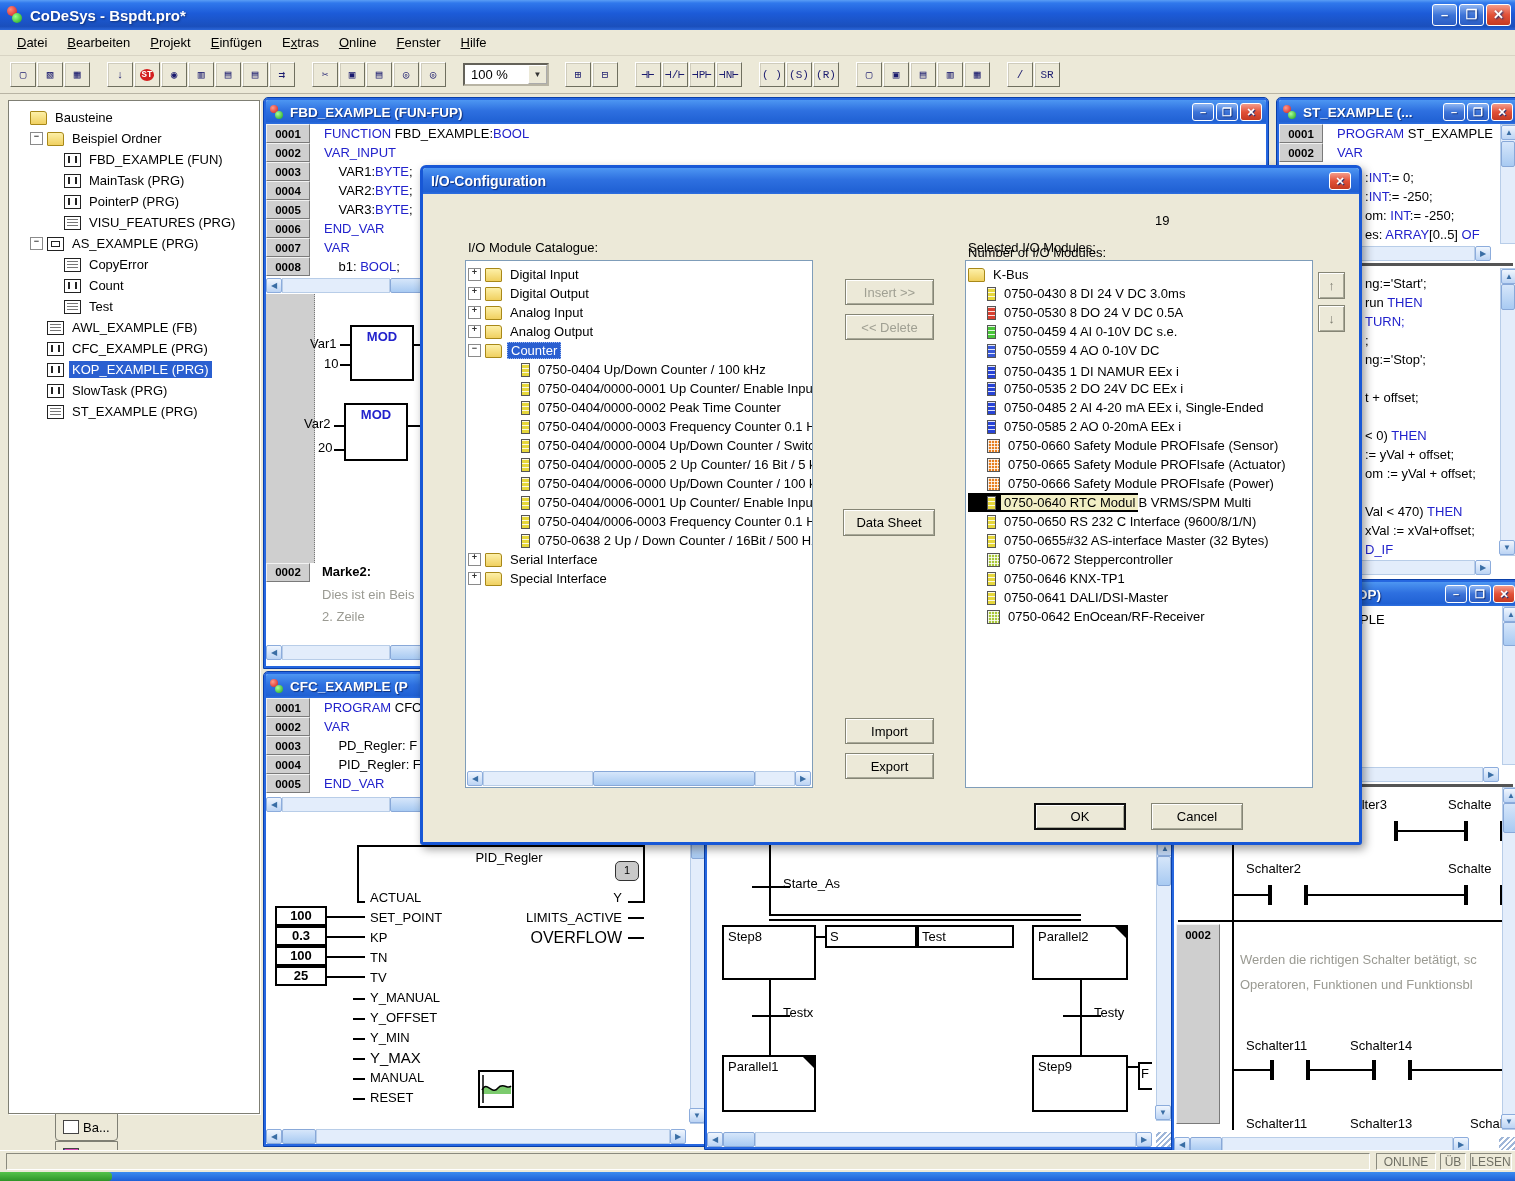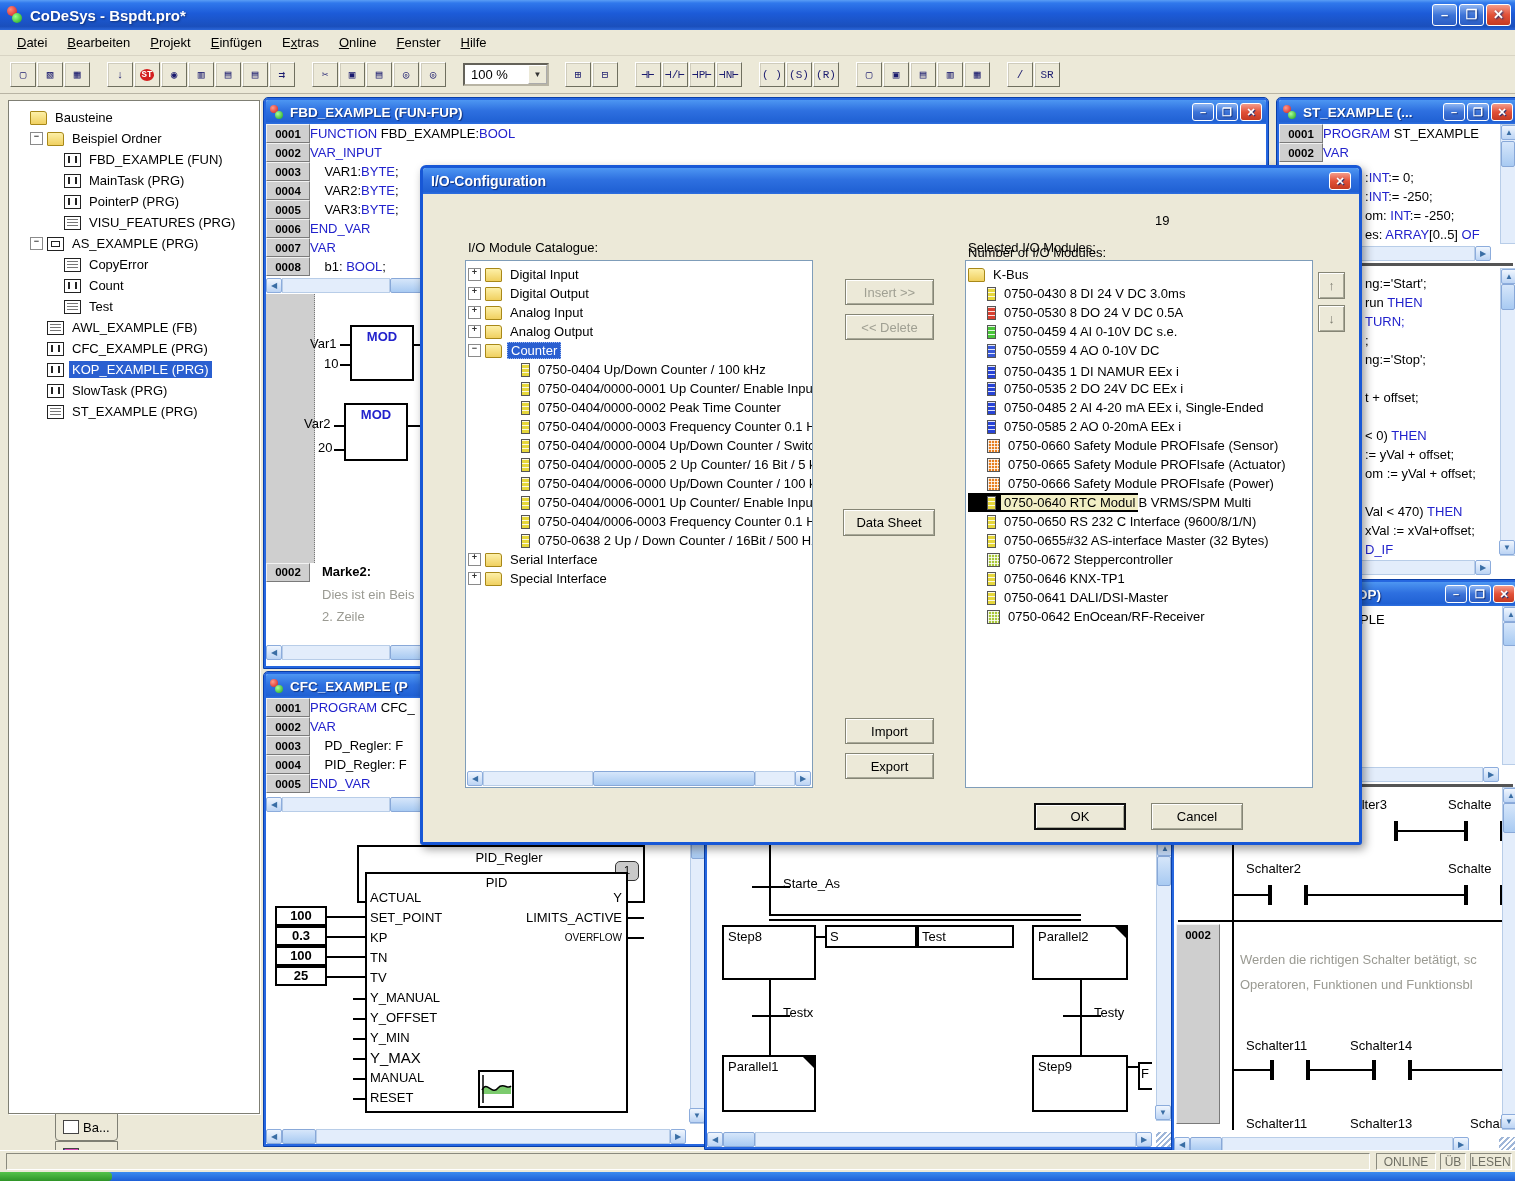--- a/index.html
+++ b/index.html
@@ -63,21 +63,21 @@
     border-radius:2px 2px 0 0;text-shadow:1px 1px 1px #10307A;}
   .wlogo{width:15px;height:15px;position:relative;margin-right:5px;flex:none;}
   .wlogo .r{position:absolute;width:8px;height:8px;border-radius:50%;background:radial-gradient(circle at 35% 35%,#ff9a8a,#d01818);left:0;top:0;}
   .wlogo .g{position:absolute;width:8px;height:8px;border-radius:50%;background:radial-gradient(circle at 35% 35%,#aaff9a,#18a018);left:5px;top:6px;}
   .wbtns{margin-left:auto;display:flex;gap:2px;}
   .wbtn{width:22px;height:18px;border:1px solid #fff;border-radius:3px;color:#fff;font-size:11px;line-height:16px;
     text-align:center;background:linear-gradient(180deg,#8FB6F2,#3D74D8 50%,#2B5DC4);box-sizing:border-box;font-weight:bold;}
   .wbtn.close{background:linear-gradient(180deg,#F49C8A,#E25138 50%,#C53A22);}
   .wbody{position:absolute;left:0;right:0;bottom:0;top:24px;background:#fff;overflow:hidden;}
   
-  .code-row{display:flex;height:19px;line-height:19px;}
+  .code-row{display:flex;height:19px;line-height:19px;gap:14px;}
   .gut{width:44px;flex:none;background:#CFCFCF;text-align:center;font-weight:bold;font-size:11.5px;
     border:1px solid;border-color:#F2F2F2 #7A7A7A #7A7A7A #F2F2F2;box-sizing:border-box;}
   .code-text{white-space:pre;}
   .kw{color:#2222CC;}
   .fragcol .code-row{height:19px;}
   
   .sarr{width:16px;height:15px;flex:none;background:linear-gradient(#F0F6FE,#BCD4F4);border:1px solid #8CACDC;
     color:#3A6EA5;font-size:8px;line-height:13px;text-align:center;box-sizing:border-box;border-radius:2px;}
   .strack{background:#E3EDFB;border:1px solid #B8CDE8;box-sizing:border-box;}
   .sthumb{background:linear-gradient(180deg,#D6E6FA,#A8CAF2);border:1px solid #88A8D8;border-radius:2px;box-sizing:border-box;}
@@ -606,42 +606,39 @@
       <div class="abs" style="left:0;top:115px;right:0;bottom:0;">
         <span class="pin" style="left:178px;top:37px;width:130px;text-align:center;">PID_Regler</span>
         <div class="abs" style="left:349px;top:48px;width:22px;height:18px;border:1px solid #333;border-radius:5px;background:#C9C9C9;text-align:center;font-size:11px;line-height:16px;">1</div>
 
         <div class="hl" style="left:91px;top:32px;width:288px;"></div>
         <div class="vl" style="left:91px;top:32px;height:57px;"></div>
         <div class="vl" style="left:377px;top:32px;height:57px;"></div>
         <div class="hl" style="left:91px;top:88px;width:8px;"></div>
         <div class="hl" style="left:362px;top:88px;width:17px;"></div>
 
-        <div class="abs" style="left:99px;top:59px;width:263px;height:241px;border:2px solid #000;background:#fff;box-sizing:border-box;">
-          <div style="text-align:center;font-size:13px;margin-top:1px;">PID</div>
-        </div>
         <div class="abs" style="left:104px;top:75px;">
 
         <div style="height:20px;line-height:20px;font-size:13px;white-space:nowrap;"><span>ACTUAL</span></div>
             <div style="height:20px;line-height:20px;font-size:13px;white-space:nowrap;"><span>SET_POINT</span></div>
             <div style="height:20px;line-height:20px;font-size:13px;white-space:nowrap;"><span>KP</span></div>
             <div style="height:20px;line-height:20px;font-size:13px;white-space:nowrap;"><span>TN</span></div>
             <div style="height:20px;line-height:20px;font-size:13px;white-space:nowrap;"><span>TV</span></div>
             <div style="height:20px;line-height:20px;font-size:13px;white-space:nowrap;"><span>Y_MANUAL</span></div>
             <div style="height:20px;line-height:20px;font-size:13px;white-space:nowrap;"><span>Y_OFFSET</span></div>
             <div style="height:20px;line-height:20px;font-size:13px;white-space:nowrap;"><span>Y_MIN</span></div>
             <div style="height:20px;line-height:20px;font-size:15px;white-space:nowrap;"><span>Y_MAX</span></div>
             <div style="height:20px;line-height:20px;font-size:13px;white-space:nowrap;"><span>MANUAL</span></div>
             <div style="height:20px;line-height:20px;font-size:13px;white-space:nowrap;"><span>RESET</span></div>
           </div>
         <div class="abs" style="left:104px;top:75px;width:252px;text-align:right;">
 
         <div style="height:20px;line-height:20px;font-size:13px;white-space:nowrap;"><span>Y</span></div>
             <div style="height:20px;line-height:20px;font-size:13px;white-space:nowrap;"><span>LIMITS_ACTIVE</span></div>
-            <div style="height:20px;line-height:20px;font-size:10px;white-space:nowrap;"><span>OVERFLOW</span></div>
+            <div style="height:20px;line-height:20px;font-size:16px;white-space:nowrap;"><span>OVERFLOW</span></div>
           </div>
 
         <div class="hl" style="left:362px;top:104px;width:16px;"></div>
         <div class="hl" style="left:362px;top:124px;width:16px;"></div>
 
         <div class="hl" style="left:87px;top:185px;width:12px;"></div>
         <div class="hl" style="left:87px;top:205px;width:12px;"></div>
         <div class="hl" style="left:87px;top:225px;width:12px;"></div>
         <div class="hl" style="left:87px;top:245px;width:12px;"></div>
         <div class="hl" style="left:87px;top:265px;width:12px;"></div>

